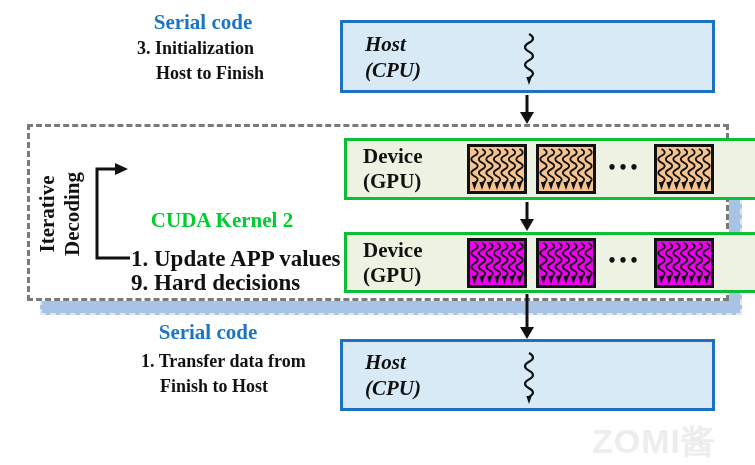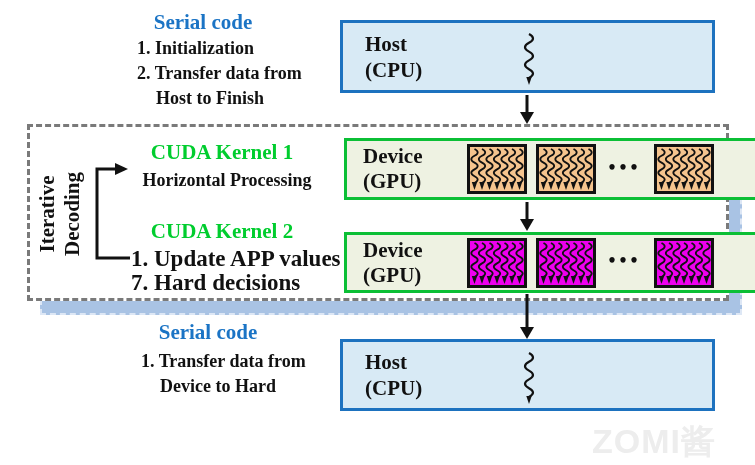--- a/index.html
+++ b/index.html
@@ -8,21 +8,21 @@
     font-family:"Liberation Serif","DejaVu Serif",serif;font-weight:bold;color:#111;
   }
   
   .serial-title{position:absolute;width:222px;text-align:center;font-size:21px;color:var(--serial-title);}
   .serial-lines{position:absolute;font-size:18px;line-height:25px;color:#111;}
   .sline.indent{padding-left:19px;}
   
   .hostbox{
     position:absolute;left:340px;width:375px;height:73px;box-sizing:border-box;
     background:var(--host-fill);border:3px solid var(--host-border);z-index:2;
-    display:flex;align-items:center;
+    display:flex;align-items:center;font-style:italic;
   }
   .hostbox .boxlabel{padding-left:22px;font-size:21px;line-height:26px;}
   .hostbox svg.squig{position:absolute;left:178px;top:9px;}
   
   .shadow{
     position:absolute;left:40px;top:138px;width:702px;height:177px;z-index:0;box-sizing:border-box;
     background:var(--shadow);border:2px dashed #dde7f5;
   }
   .dashedbox{
     position:absolute;left:27px;top:124px;width:702px;height:177px;z-index:1;box-sizing:border-box;
@@ -65,22 +65,21 @@
     color:var(--watermark);font-family:"Liberation Sans","DejaVu Sans",sans-serif;font-weight:bold;z-index:4;
   }
 </style>
 </head>
 <body>
 
 <div class="canvas">
 
   <div class="serial-title" style="left:92px;top:10px">Serial code</div>
   <div class="serial-lines" style="left:137px;top:36px">
-    <div class="sline">1. Initialization</div>
-    <div class="sline">2. Transfer data from</div>
+    <div class="sline">3. Initialization</div>
     <div class="sline indent">Host to Finish</div>
   </div>
 
   <div class="hostbox" style="top:20px">
     <div class="boxlabel">
       <div>Host</div>
       <div>(CPU)</div>
     </div>
     <svg class="squig" width="16" height="54">
         <path d="M 8 2 q 8 4.4 0 8.8 q -8 4.4 0 8.8 q 8 4.4 0 8.8 q -8 4.4 0 8.8 q 8 4.4 0 8.8" fill="none" stroke="#111" stroke-width="2.2"></path>
@@ -99,27 +98,25 @@
   <div class="iterative">
     <div>Iterative</div>
     <div>Decoding</div>
   </div>
 
   <svg class="bracket" width="44" height="104">
     <polyline points="38,98 5,98 5,9 23,9"></polyline>
     <polygon points="23,3 23,15 36,9"></polygon>
   </svg>
 
-  <div class="ktitle" style="left:122px;top:140px">CUDA Kernel 1</div>
-  <div class="kline" style="left:127px;top:170px">Horizontal Processing</div>
-
-  <div class="ktitle" style="left:122px;top:219px">CUDA Kernel 2</div>
+
+  <div class="ktitle" style="left:122px;top:208px">CUDA Kernel 2</div>
   <div class="klines" style="left:131px;top:247px">
     <div>1. Update APP values</div>
-    <div>7. Hard decisions</div>
+    <div>9. Hard decisions</div>
   </div>
 
   <div class="devbox" style="top:138px;height:62px">
     <div class="boxlabel">
       <div>Device</div>
       <div>(GPU)</div>
     </div>
     <div class="blocks">
       <div class="tblock tan">
           <svg class="squig" width="54" height="44">
@@ -249,21 +246,21 @@
   </div>
 
   <svg class="varrow" style="left:519px;top:294px" width="16" height="46">
     <line x1="8" y1="0" x2="8" y2="34"></line>
       <polygon points="1,33 15,33 8,45"></polygon>
   </svg>
 
   <div class="serial-title" style="left:97px;top:320px">Serial code</div>
   <div class="serial-lines" style="left:141px;top:349px">
     <div class="sline">1. Transfer data from</div>
-    <div class="sline indent">Device to Hard</div>
+    <div class="sline indent">Finish to Host</div>
   </div>
 
   <div class="hostbox" style="top:339px;height:72px">
     <div class="boxlabel">
       <div>Host</div>
       <div>(CPU)</div>
     </div>
     <svg class="squig" width="16" height="54">
         <path d="M 8 2 q 8 4.4 0 8.8 q -8 4.4 0 8.8 q 8 4.4 0 8.8 q -8 4.4 0 8.8 q 8 4.4 0 8.8" fill="none" stroke="#111" stroke-width="2.2"></path>
         <polygon points="5.3,45 10.7,45 8,53" fill="#111"></polygon>

